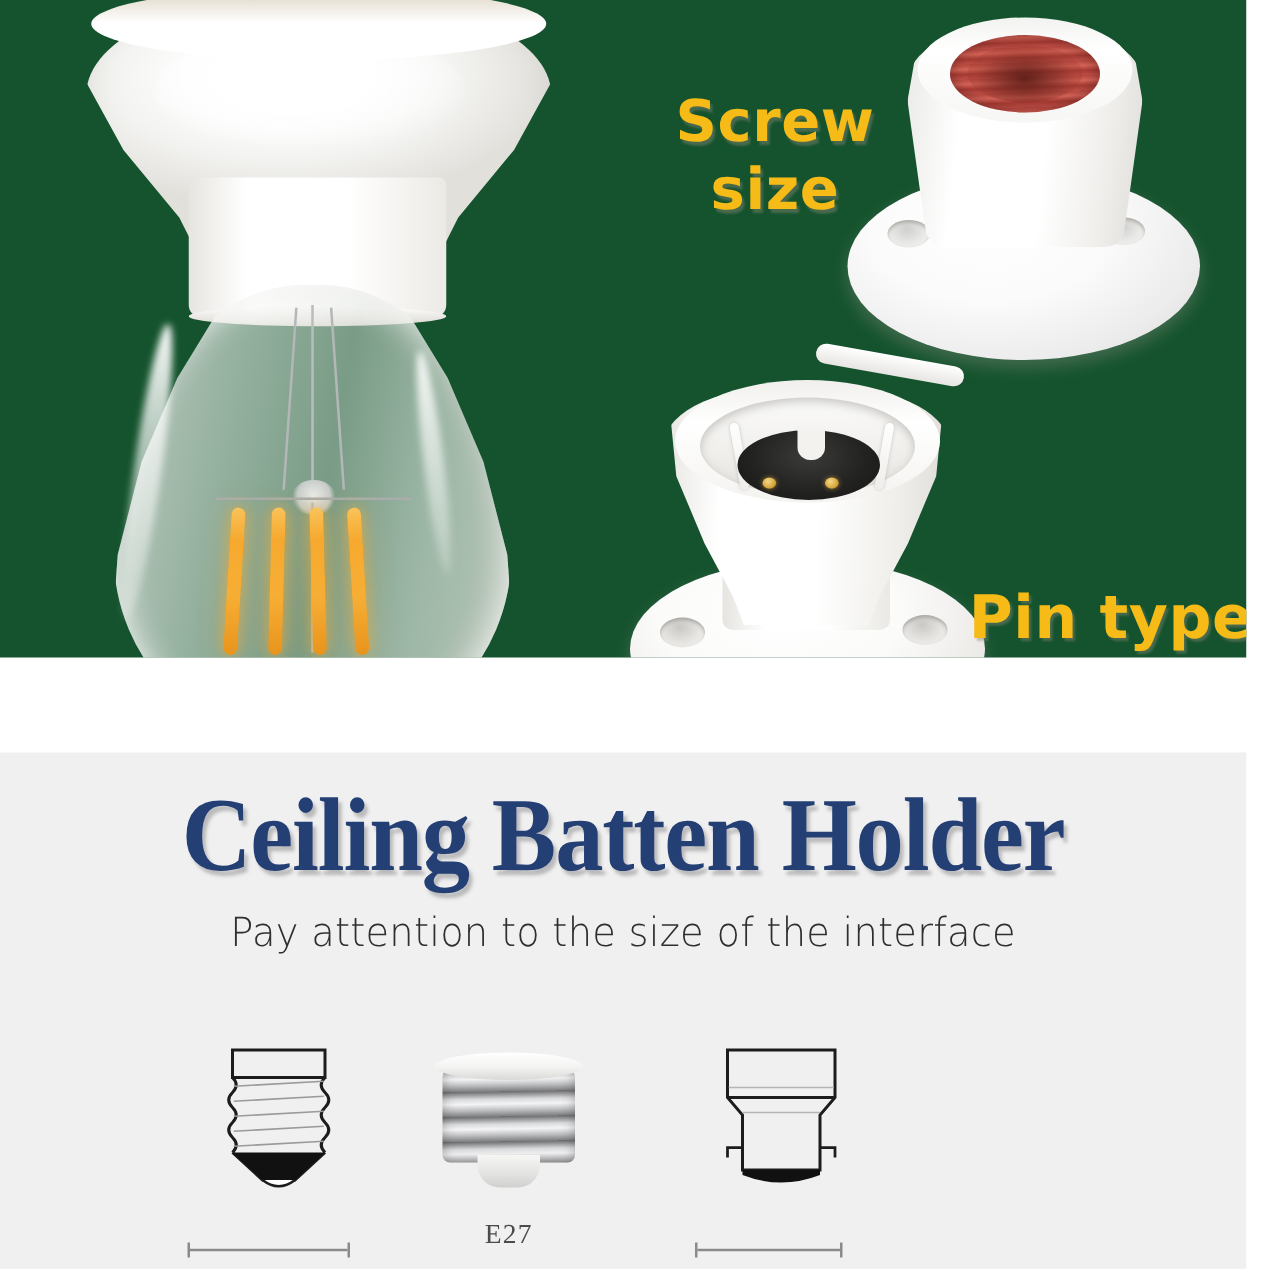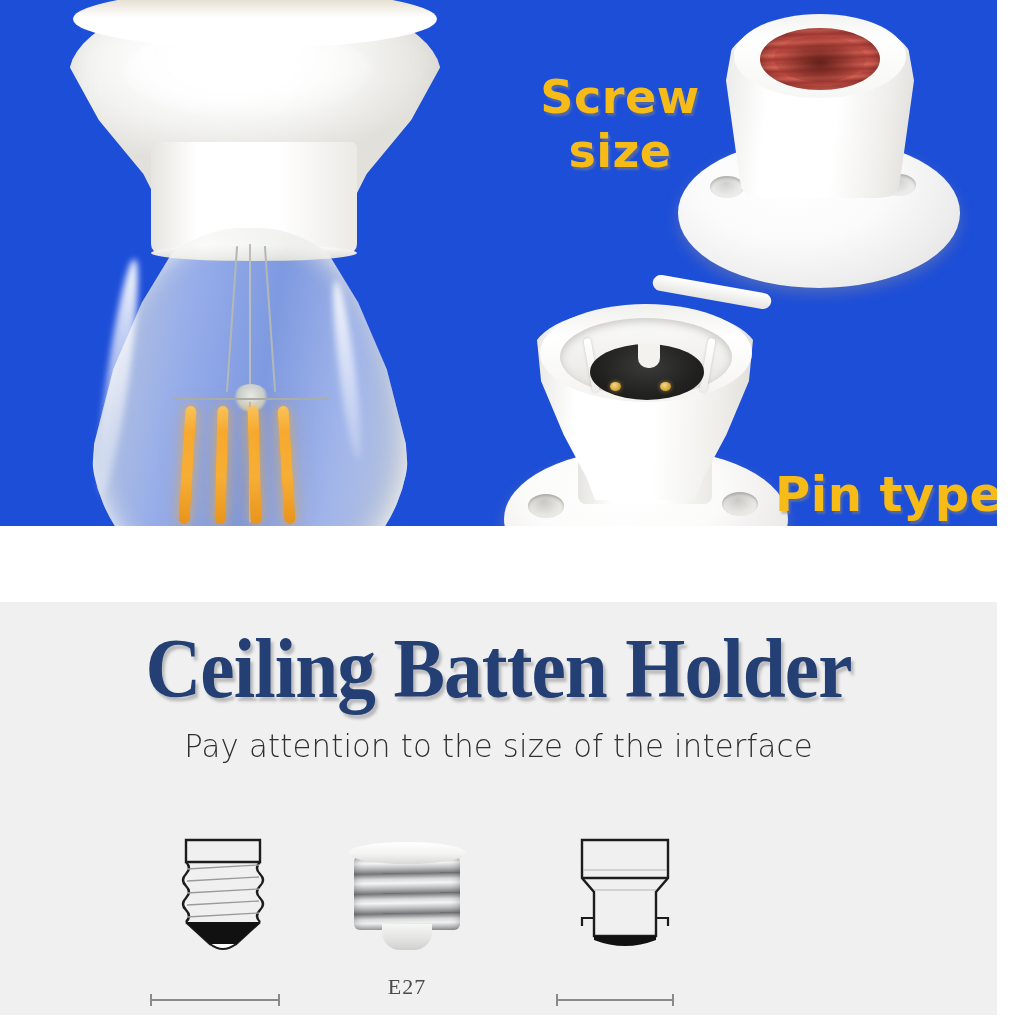--- a/index.html
+++ b/index.html
@@ -12,21 +12,21 @@
   #page {
     position:relative;
     width:1024px; height:1024px;
     background:#ffffff;
   }
 
   
   .hero {
     position:absolute; left:0; top:0;
     width:997px; height:526px;
-    background:#1d4ed8;
+    background:#14532d;
     overflow:hidden;
   }
 
   
   .bulb-assembly { position:absolute; left:55px; top:-8px; width:400px; height:620px; }
 
   .holder-dome {
     position:absolute; left:14px; top:0px;
     width:372px; height:246px;
     background:

